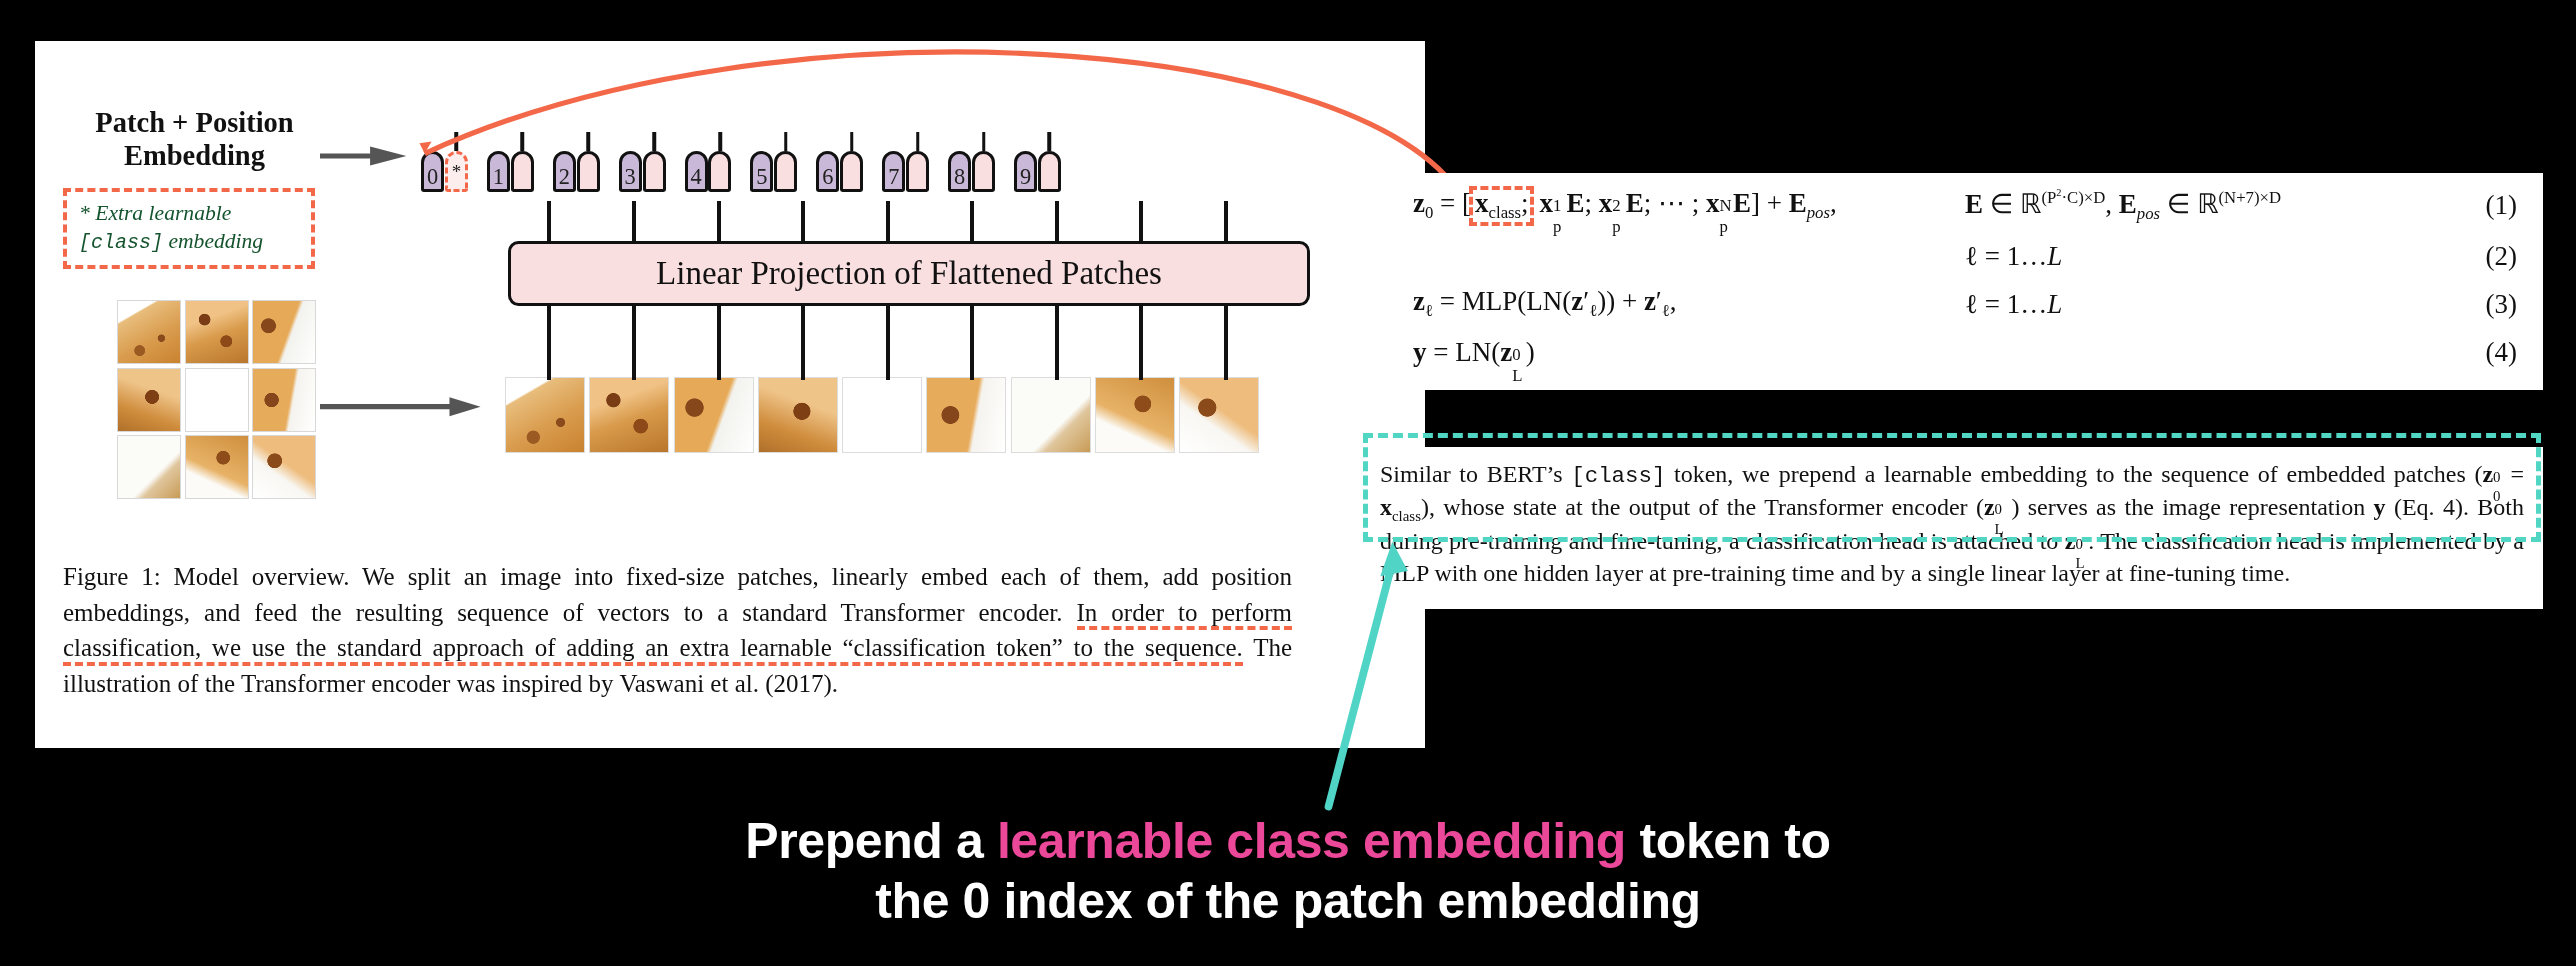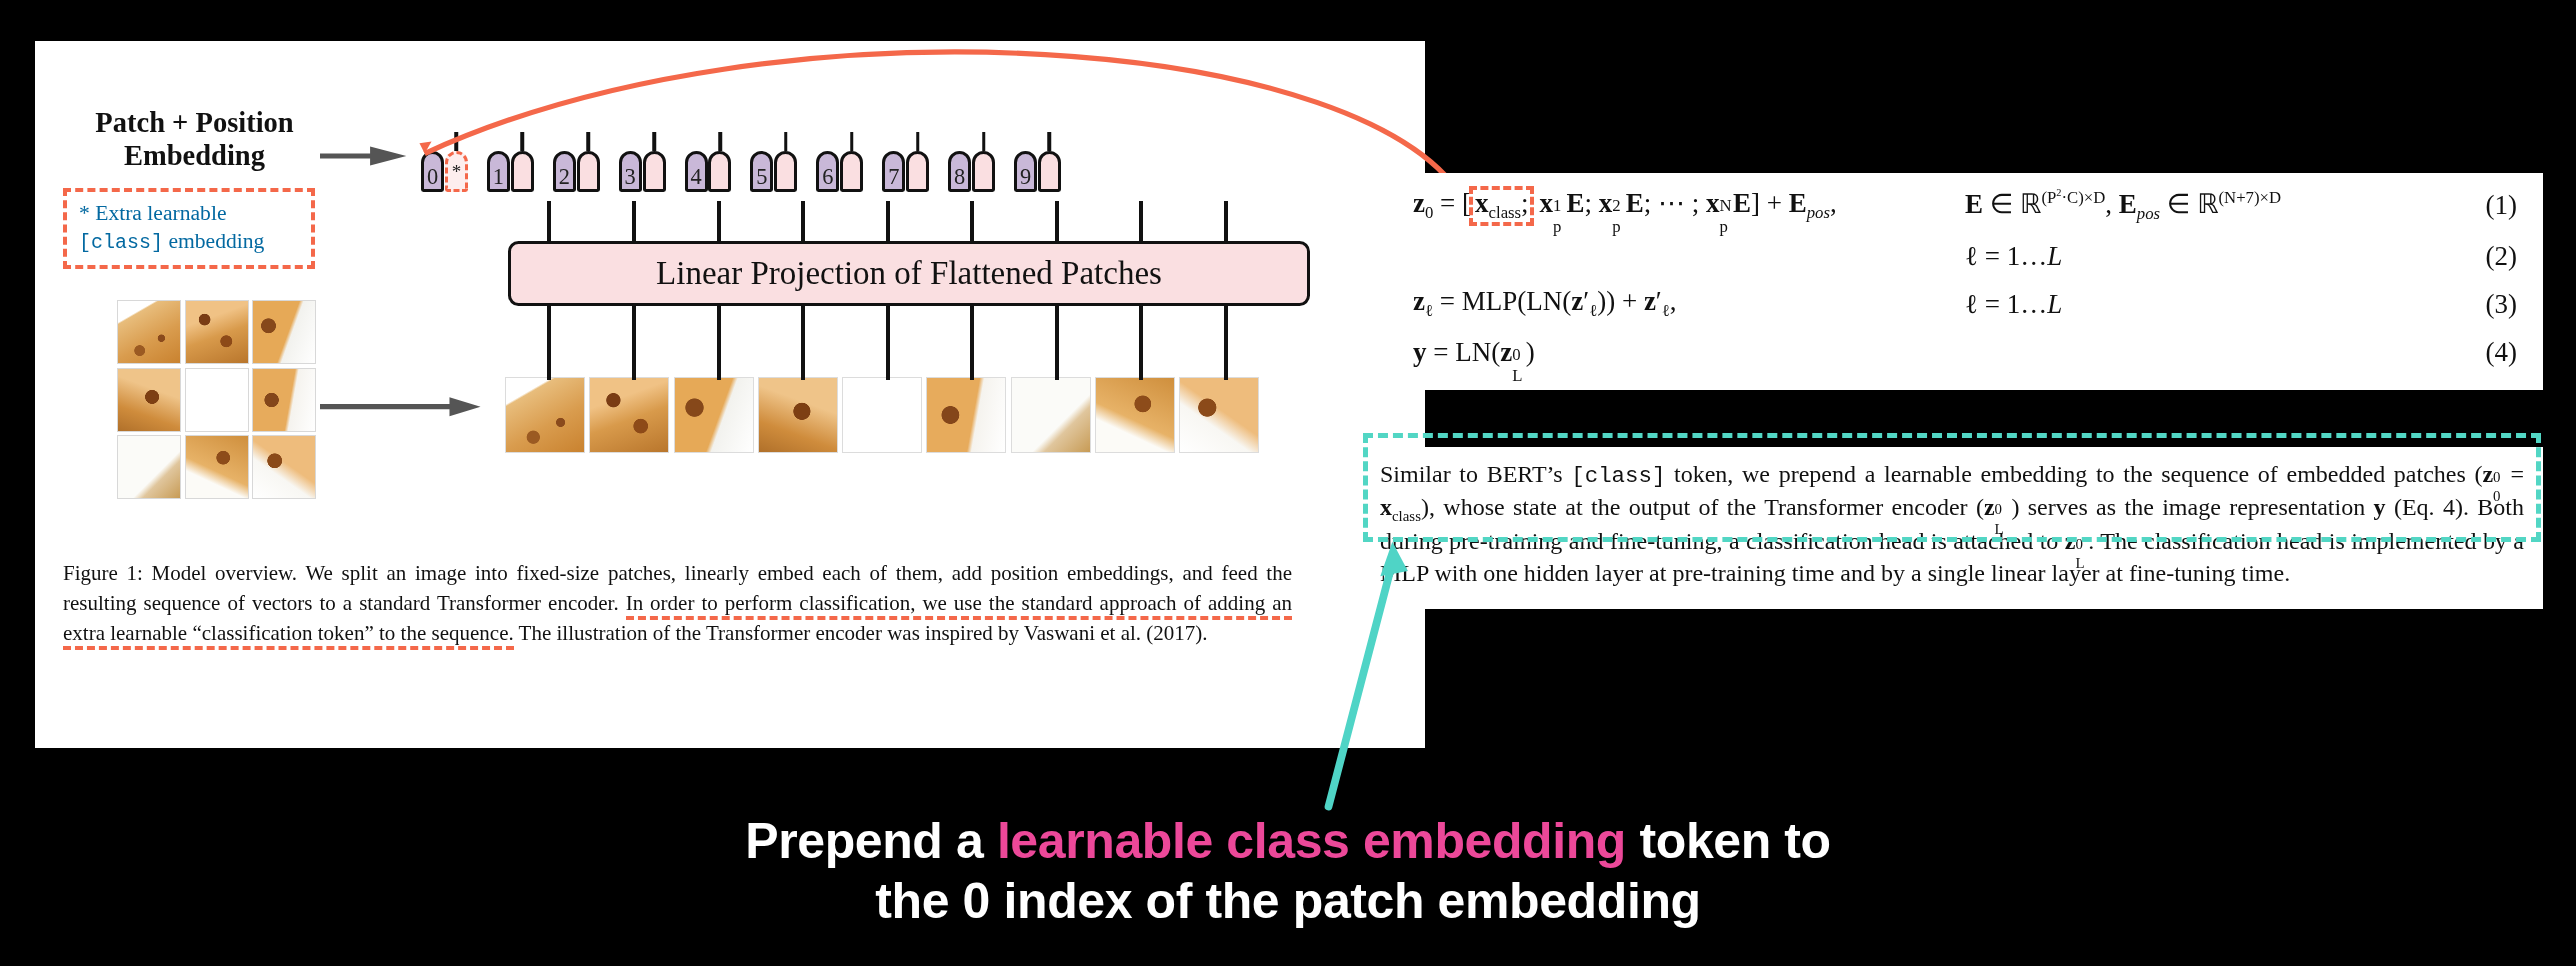--- a/index.html
+++ b/index.html
@@ -42,21 +42,22 @@
     position: absolute;
     left: 28px;
     top: 147px;
     width: 252px;
     padding: 7px 8.6px 8.6px 12px;
     border: 4.3px dashed #f4684a;
     box-sizing: border-box;
     font-family: "Liberation Serif", serif;
     font-size: 21.6px;
     line-height: 1.3;
-    color: #0369a1;
+    color: #14532d;
+    font-style: italic;
   }
   #extra-learnable-box .mono {
     font-family: "Liberation Mono", monospace;
     font-size: 20px;
   }
 
   
   #label-arrow {
     position: absolute;
     left: 285px;
@@ -207,21 +208,21 @@
   
   #orange-arc { position: absolute; left: 0; top: 0; pointer-events: none; }
 
   
   #figure-caption {
     position: absolute;
     left: 28px;
     top: 518px;
     width: 1229px;
     font-family: "Liberation Serif", serif;
-    font-size: 21px;
+    font-size: 25px;
     line-height: 1.42;
     color: #111;
     text-align: justify;
   }
   .dash-underline {
     border-bottom: 4.3px dashed #f4684a;
     padding-bottom: 0.9px;
   }
 
   

